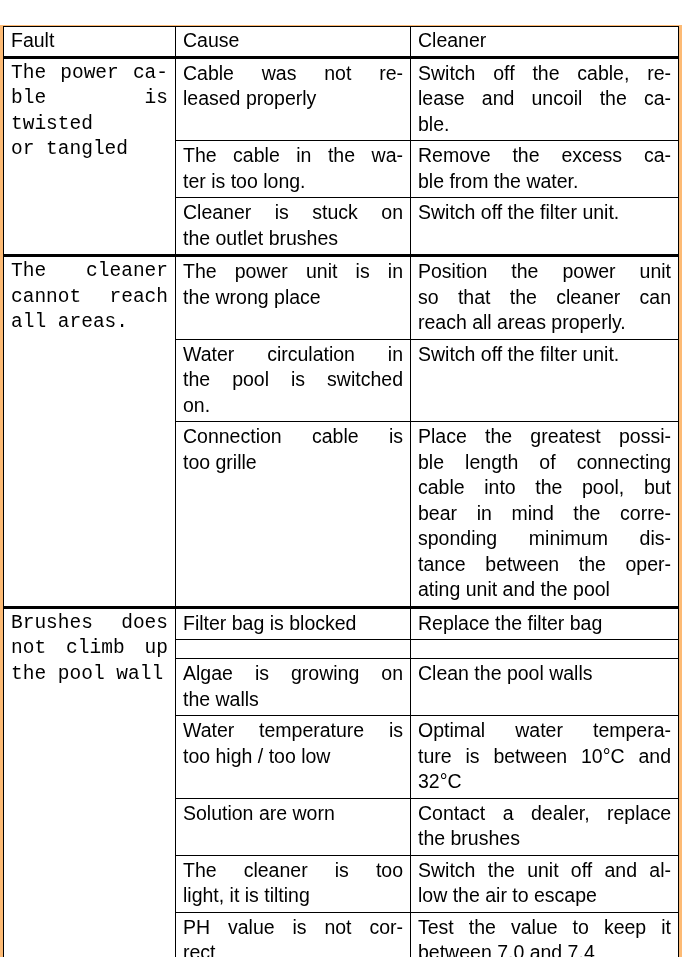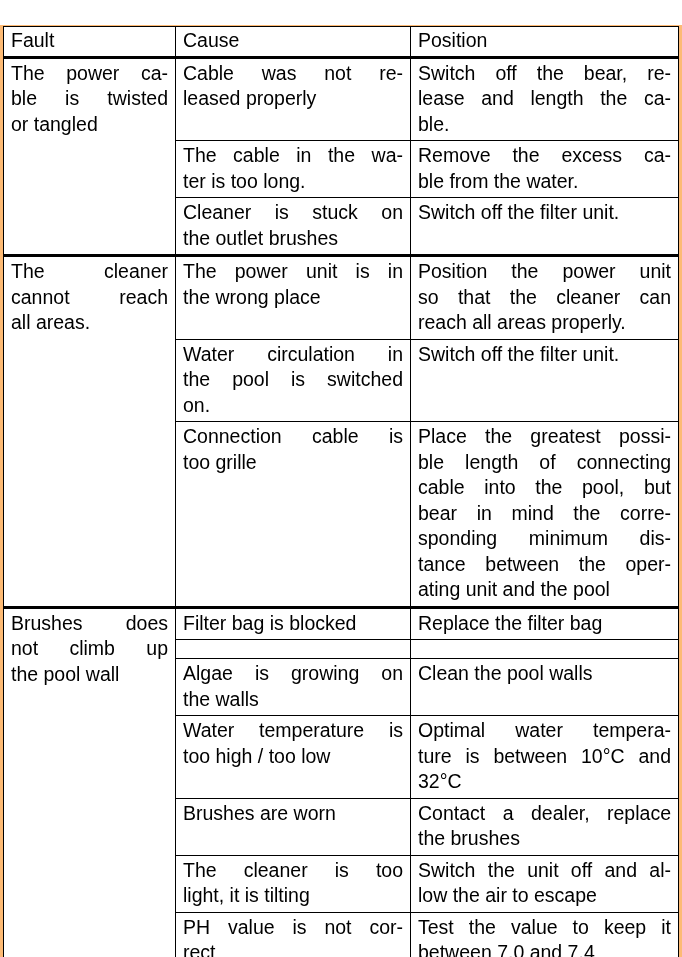--- a/index.html
+++ b/index.html
@@ -62,20 +62,21 @@
 
   
   tr.group-start > td,
   tr.group-start > th {
     border-top-width: 3.2px;
   }
 
   
   td.fault-cell {
     text-align: justify;
+    font-family: Liberation Mono, monospace;
   }
 
   
   tr.spacer-row > td {
     height: 18px;
     padding: 0;
   }
   
   td.no-right-border { border-right: none; }
   td.no-left-border  { border-left: none; }
@@ -101,37 +102,37 @@
   <table class="fault-table">
     <colgroup>
       <col class="col-fault">
       <col class="col-cause">
       <col class="col-solution">
     </colgroup>
     <thead>
       <tr>
         <th>Fault</th>
         <th>Cause</th>
-        <th>Position</th>
+        <th>Cleaner</th>
       </tr>
     </thead>
     <tbody id="table-body">
         <tr class="group-start">
           <td class="fault-cell" rowspan="3">
             <span class="ln">The power ca-</span>
             <span class="ln">ble is twisted</span>
             <span class="ln last">or tangled</span>
           </td>
           <td>
             <span class="ln">Cable was not re-</span>
             <span class="ln last">leased properly</span>
           </td>
           <td>
-            <span class="ln">Switch off the bear, re-</span>
-            <span class="ln">lease and length the ca-</span>
+            <span class="ln">Switch off the cable, re-</span>
+            <span class="ln">lease and uncoil the ca-</span>
             <span class="ln last">ble.</span>
           </td>
         </tr>
         <tr>
           <td>
             <span class="ln">The cable in the wa-</span>
             <span class="ln last">ter is too long.</span>
           </td>
           <td>
             <span class="ln">Remove the excess ca-</span>
@@ -220,21 +221,21 @@
             <span class="ln last">too high / too low</span>
           </td>
           <td>
             <span class="ln">Optimal water tempera-</span>
             <span class="ln">ture is between 10°C and</span>
             <span class="ln last">32°C</span>
           </td>
         </tr>
         <tr>
           <td class="plain">
-            <span class="ln last">Brushes are worn</span>
+            <span class="ln last">Solution are worn</span>
           </td>
           <td>
             <span class="ln">Contact a dealer, replace</span>
             <span class="ln last">the brushes</span>
           </td>
         </tr>
         <tr>
           <td>
             <span class="ln">The cleaner is too</span>
             <span class="ln last">light, it is tilting</span>

